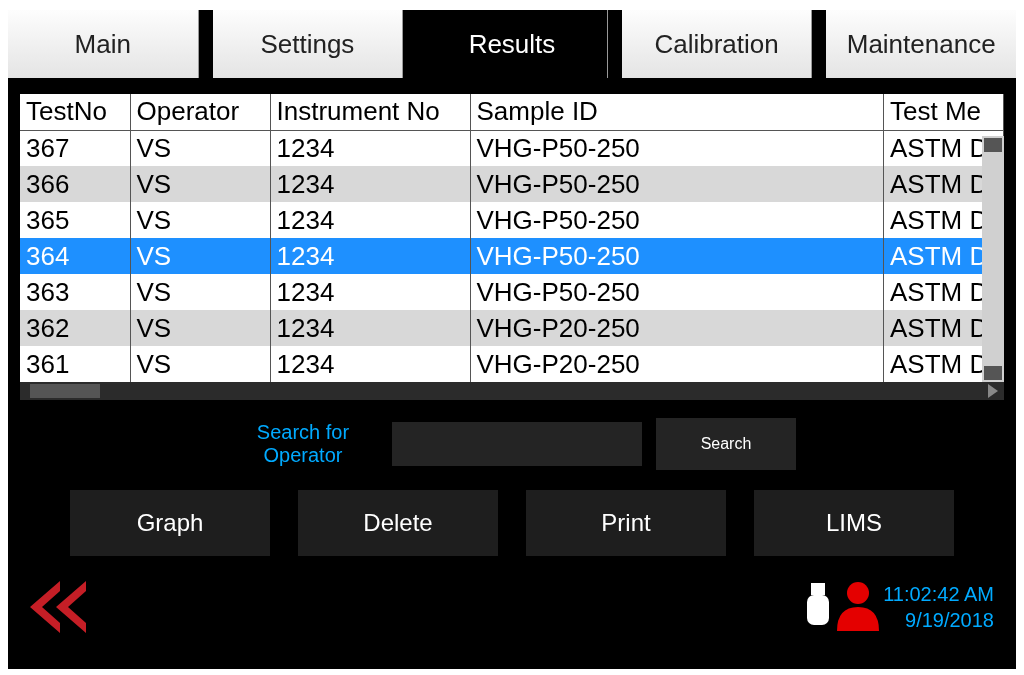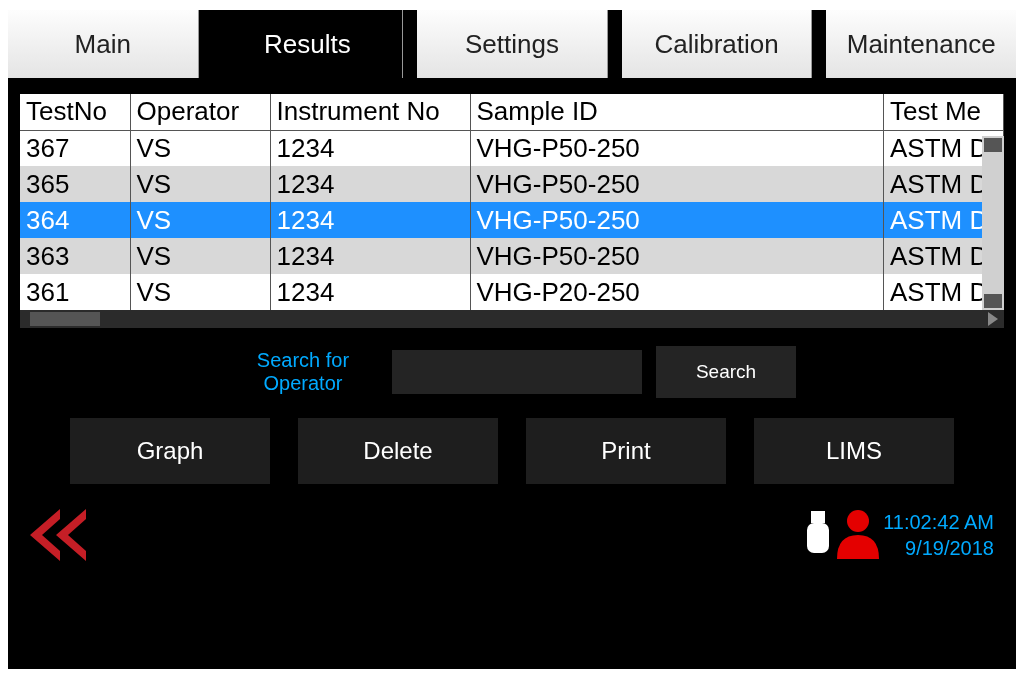--- a/index.html
+++ b/index.html
@@ -144,21 +144,21 @@
     border: none;
     color: #fff;
     font-size: 20px;
     padding: 0 10px;
   }
   .search-btn {
     width: 140px;
     height: 52px;
     background: #242424;
     color: #fff;
-    font-size: 19px;
+    font-size: 16px;
     border: none;
     cursor: pointer;
   }
   
   .actions {
     display: flex;
     gap: 28px;
     justify-content: center;
     padding: 14px 40px 10px 40px;
   }
@@ -195,22 +195,22 @@
   }
 </style>
 </head>
 <body>
 
 <div class="outer">
   <div class="panel">
 
     <div class="tabs">
       <div class="tab">Main</div>
+      <div class="tab">Settings</div>
       <div class="tab active">Results</div>
-      <div class="tab">Settings</div>
       <div class="tab">Calibration</div>
       <div class="tab">Maintenance</div>
     </div>
 
     <div class="table-wrap">
       <div class="table-inner">
         <table>
           <colgroup>
             <col class="col-testno">
               <col class="col-op">
@@ -229,38 +229,52 @@
           </thead>
           <tbody id="tbody">
               <tr>
                 <td>367</td>
                 <td>VS</td>
                 <td>1234</td>
                 <td>VHG-P50-250</td>
                 <td>ASTM D</td>
               </tr>
               <tr>
+                <td>366</td>
+                <td>VS</td>
+                <td>1234</td>
+                <td>VHG-P50-250</td>
+                <td>ASTM D</td>
+              </tr>
+              <tr>
                 <td>365</td>
                 <td>VS</td>
                 <td>1234</td>
                 <td>VHG-P50-250</td>
                 <td>ASTM D</td>
               </tr>
               <tr class="selected">
                 <td>364</td>
                 <td>VS</td>
                 <td>1234</td>
                 <td>VHG-P50-250</td>
                 <td>ASTM D</td>
               </tr>
               <tr>
                 <td>363</td>
                 <td>VS</td>
                 <td>1234</td>
                 <td>VHG-P50-250</td>
+                <td>ASTM D</td>
+              </tr>
+              <tr>
+                <td>362</td>
+                <td>VS</td>
+                <td>1234</td>
+                <td>VHG-P20-250</td>
                 <td>ASTM D</td>
               </tr>
               <tr>
                 <td>361</td>
                 <td>VS</td>
                 <td>1234</td>
                 <td>VHG-P20-250</td>
                 <td>ASTM D</td>
               </tr>
             </tbody>

